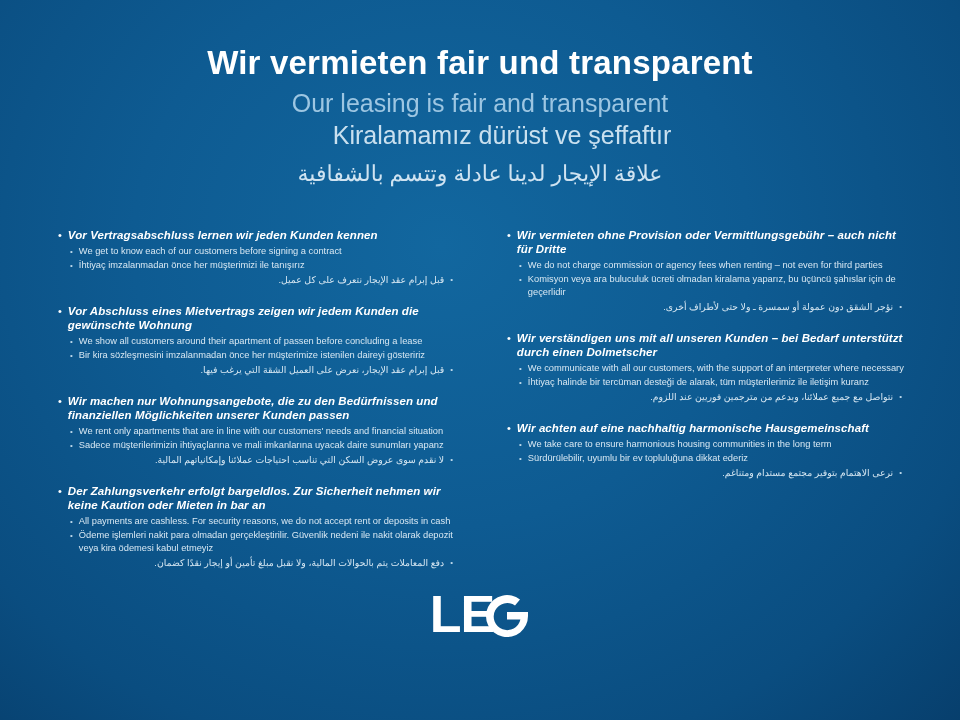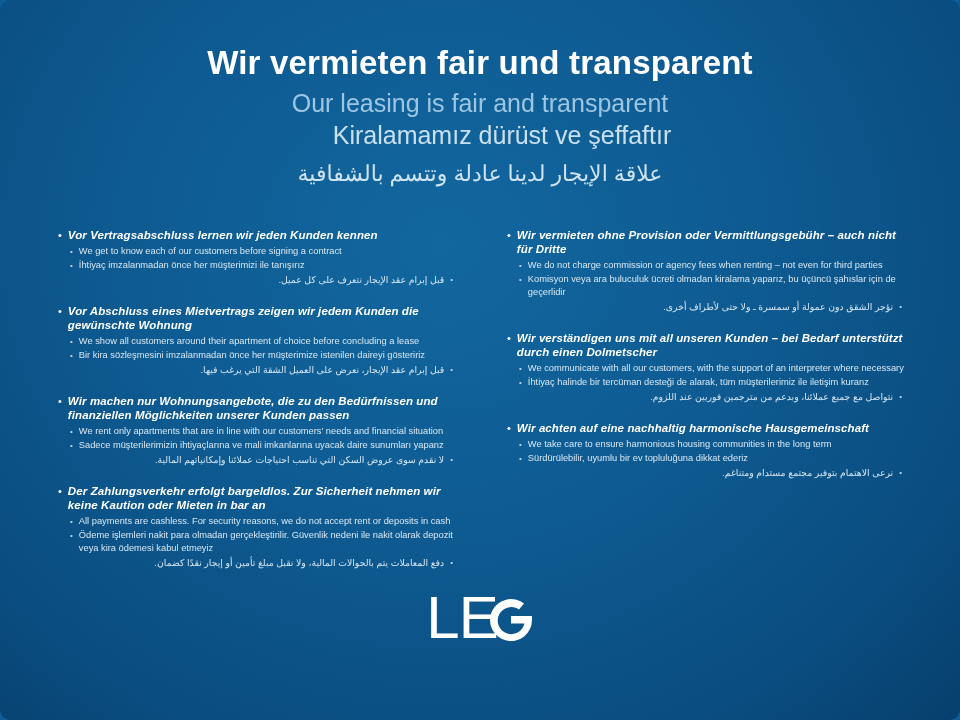--- a/index.html
+++ b/index.html
@@ -12,21 +12,20 @@
     background: #0d5c96;
     font-family: "Liberation Sans", sans-serif;
     color: #ffffff;
     overflow: hidden;
     position: relative;
   }
   .slide {
     position: absolute;
     inset: 0;
     background: radial-gradient(ellipse at 46% 34%, #12679f 0%, #0e5b92 42%, #0a4d80 78%, #073f6d 100%);
-    border-radius: 11px;
   }
   .headings {
     position: absolute;
     top: 44px;
     left: 0;
     right: 0;
     text-align: center;
   }
   .title-de {
     font-size: 33px;
@@ -131,22 +130,22 @@
     top: 588px;
     text-align: center;
     height: 60px;
   }
   .logo-wrap {
     display: inline-flex;
     align-items: center;
     justify-content: center;
   }
   .logo-text {
-    font-size: 60px;
-    font-weight: normal;
+    font-size: 52px;
+    font-weight: bold;
     letter-spacing: -1px;
     color: #ffffff;
     line-height: 1;
   }
   .logo-mark {
     position: relative;
     width: 46px;
     height: 46px;
     margin-left: -10px;
     margin-top: 4px;
@@ -188,21 +187,21 @@
         </div>
       </div>
 
       <div class="block">
         <div class="lead">
           <span class="bullet-lg">•</span>
           <span class="lead-text">Vor Abschluss eines Mietvertrags zeigen wir jedem Kunden die gewünschte Wohnung</span>
         </div>
         <div class="sub">
           <span class="bullet-sm">•</span>
-          <span class="sub-text">We show all customers around their apartment of choice before concluding a lease</span>
+          <span class="sub-text">We show all customers around their apartment of passen before concluding a lease</span>
         </div>
         <div class="sub">
           <span class="bullet-sm">•</span>
           <span class="sub-text">Bir kira sözleşmesini imzalanmadan önce her müşterimize istenilen daireyi gösteririz</span>
         </div>
         <div class="sub sub-ar">
           <span class="bullet-sm">•</span>
           <span class="sub-text">قبل إبرام عقد الإيجار، نعرض على العميل الشقة التي يرغب فيها.</span>
         </div>
       </div>

